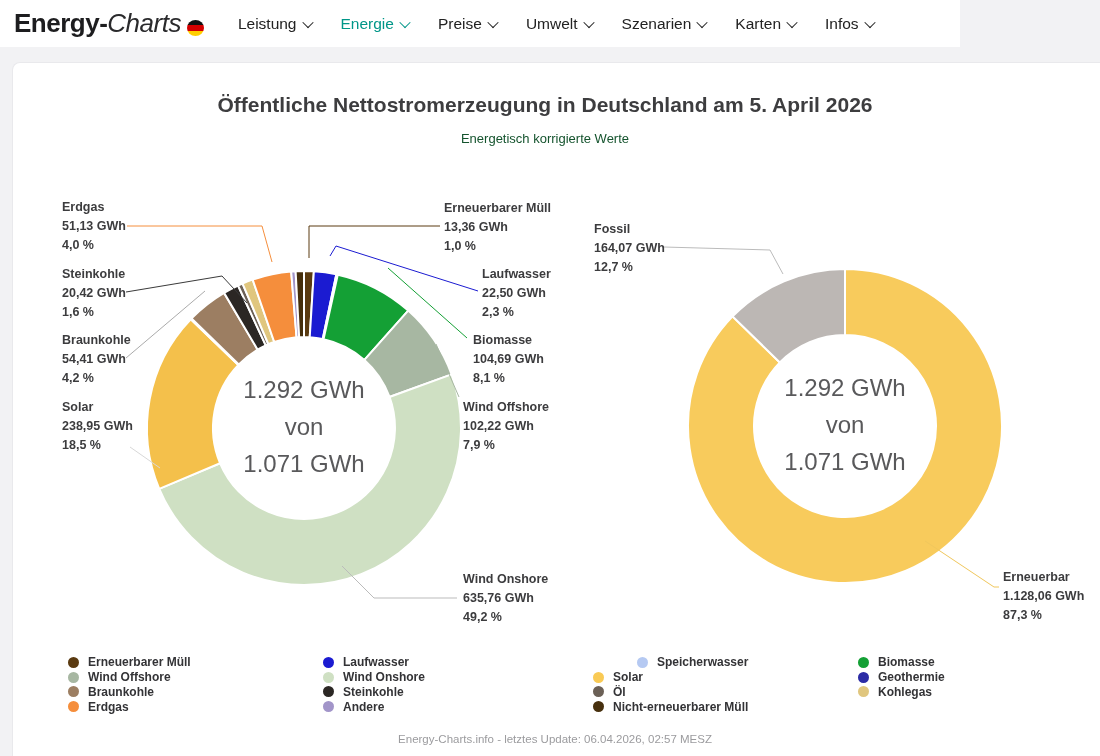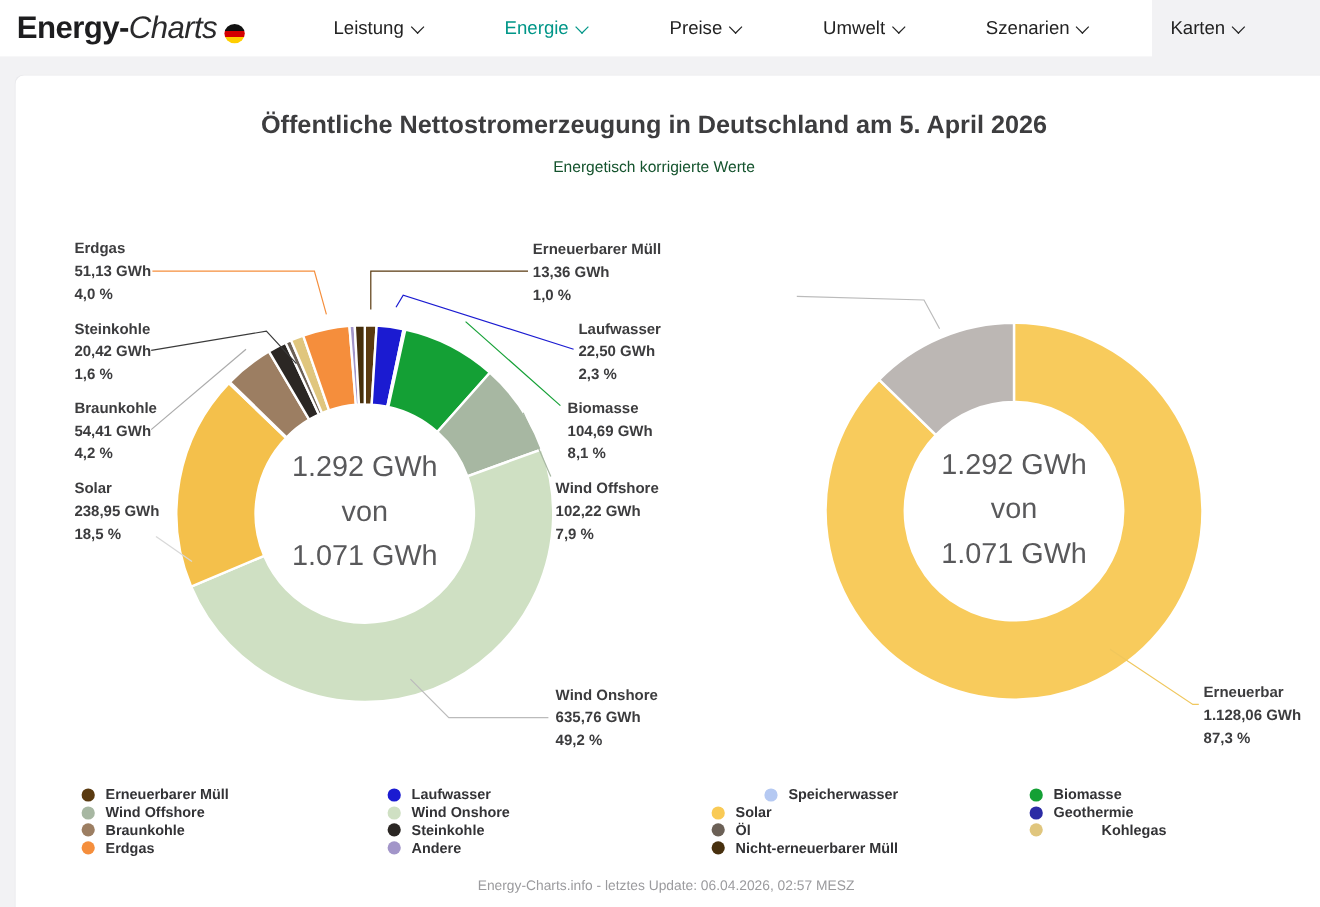--- a/index.html
+++ b/index.html
@@ -10,21 +10,21 @@
     -webkit-font-smoothing:antialiased;
   }
   
   .header{position:absolute;top:0;left:0;width:960px;height:47px;background:#ffffff;display:flex;align-items:center;z-index:5;}
   .logo{display:flex;align-items:baseline;margin-left:14px;cursor:pointer;}
   .logo .p1{font-size:26px;font-weight:800;color:#1d1d1f;letter-spacing:-0.5px;}
   .logo .p2{font-size:26px;font-style:italic;font-weight:500;color:#2a2a2c;letter-spacing:-0.5px;}
   .flag{width:17px;height:16px;border-radius:50%;margin-left:6px;align-self:center;margin-top:8px;
     background:linear-gradient(#111 0 34%,#d40000 34% 66%,#ffce00 66% 100%);}
   .nav{display:flex;align-items:center;margin-left:34px;gap:29px;}
-  .nav-item{display:flex;align-items:center;font-size:15.5px;color:#222;cursor:pointer;text-decoration:none;margin-left:40px;}
+  .nav-item{display:flex;align-items:center;font-size:15.5px;color:#222;cursor:pointer;text-decoration:none;}
   .nav-item.active{color:#009688;}
   .chev{width:7px;height:7px;border-right:1.6px solid currentColor;border-bottom:1.6px solid currentColor;
     transform:rotate(45deg) translate(-1px,-1px);margin-left:7px;display:inline-block;}
   
   .card{position:absolute;left:12px;top:62px;right:0;bottom:0;background:#ffffff;
     border:1px solid #e9e9ec;border-right:none;border-bottom:none;border-radius:8px 0 0 0;}
   .title{position:absolute;top:93px;left:0;width:1090px;text-align:center;font-size:21px;font-weight:700;color:#3d3d3f;z-index:2;}
   .subtitle{position:absolute;top:131px;left:0;width:1090px;text-align:center;font-size:13px;color:#14532d;z-index:2;}
   .footer{position:absolute;top:733px;left:0;width:1110px;text-align:center;font-size:11.5px;color:#9b9b9e;z-index:2;}
   
@@ -161,20 +161,25 @@
     <div class="slice-label" style="left: 62px; top: 198px;">
       <div class="slice-name">Erdgas</div>
       <div class="slice-value">51,13 GWh</div>
       <div class="slice-pct">4,0 %</div>
     </div>
     <div class="slice-label" style="left: 1003px; top: 568px;">
       <div class="slice-name">Erneuerbar</div>
       <div class="slice-value">1.128,06 GWh</div>
       <div class="slice-pct">87,3 %</div>
     </div>
+    <div class="slice-label" style="left: 594px; top: 220px;">
+      <div class="slice-name">Fossil</div>
+      <div class="slice-value">164,07 GWh</div>
+      <div class="slice-pct">12,7 %</div>
+    </div>
     <div class="center-label" style="left: 194px; top: 371px;">
       <div>1.292 GWh</div>
       <div>von</div>
       <div>1.071 GWh</div>
     </div>
     <div class="center-label" style="left: 735px; top: 369px;">
       <div>1.292 GWh</div>
       <div>von</div>
       <div>1.071 GWh</div>
     </div>
@@ -236,20 +241,20 @@
     </div>
     <div class="legend-col" style="left: 858px;">
       <div class="legend-item" style="height: 14.8px;">
         <span class="dot" style="background: rgb(20, 160, 53);"></span>
         <span class="legend-text">Biomasse</span>
       </div>
       <div class="legend-item" style="height: 14.8px;">
         <span class="dot" style="background: rgb(43, 43, 165);"></span>
         <span class="legend-text">Geothermie</span>
       </div>
-      <div class="legend-item" style="height: 14.8px; gap: 40px;">
+      <div class="legend-item" style="height: 14.8px;">
         <span class="dot" style="background: rgb(224, 198, 126);"></span>
         <span class="legend-text">Kohlegas</span>
       </div>
     </div>
   </div>
 
 <div class="footer">Energy-Charts.info - letztes Update: 06.04.2026, 02:57 MESZ</div>
 
 </body></html>

